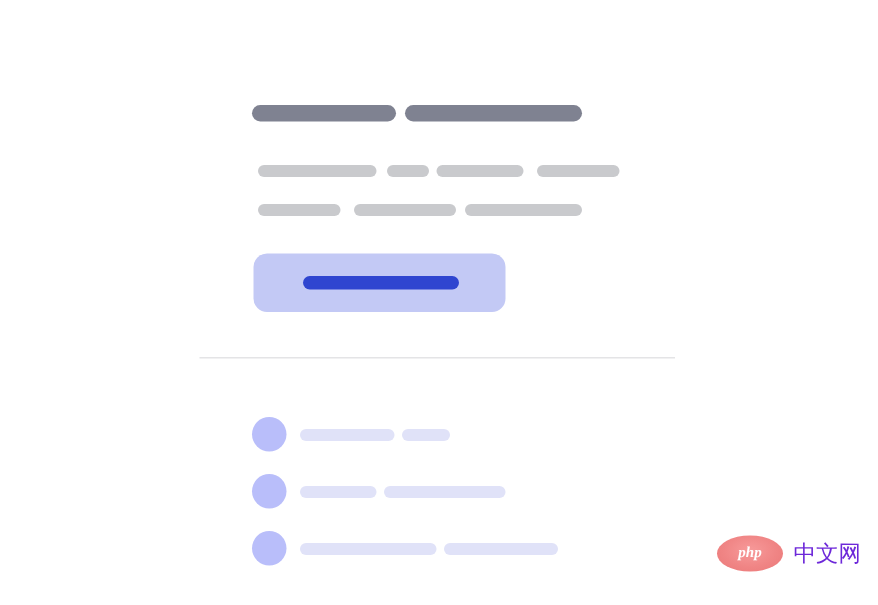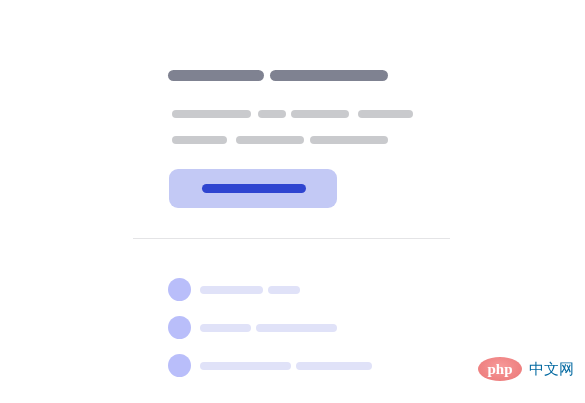--- a/index.html
+++ b/index.html
@@ -127,28 +127,29 @@
     width: 44px;
     height: 24px;
     border-radius: 50% / 50%;
     background: radial-gradient(ellipse at 50% 42%, #f79a9a 0%, #f08585 55%, #ea7878 100%);
     display: flex;
     align-items: center;
     justify-content: center;
   }
   #watermark-badge-text {
     color: #ffffff;
+    font-style: italic;
     font-weight: bold;
-    font-size: 15px;
+    font-size: 10px;
     font-family: "Liberation Serif", serif;
     letter-spacing: 0px;
     line-height: 1;
   }
   #watermark-text {
-    color: #0369a1;
+    color: #6d28d9;
     font-size: 15px;
     font-family: "DejaVu Sans", sans-serif;
     line-height: 1;
     white-space: nowrap;
   }
 </style>
 </head>
 <body>
 
 <div id="canvas">

